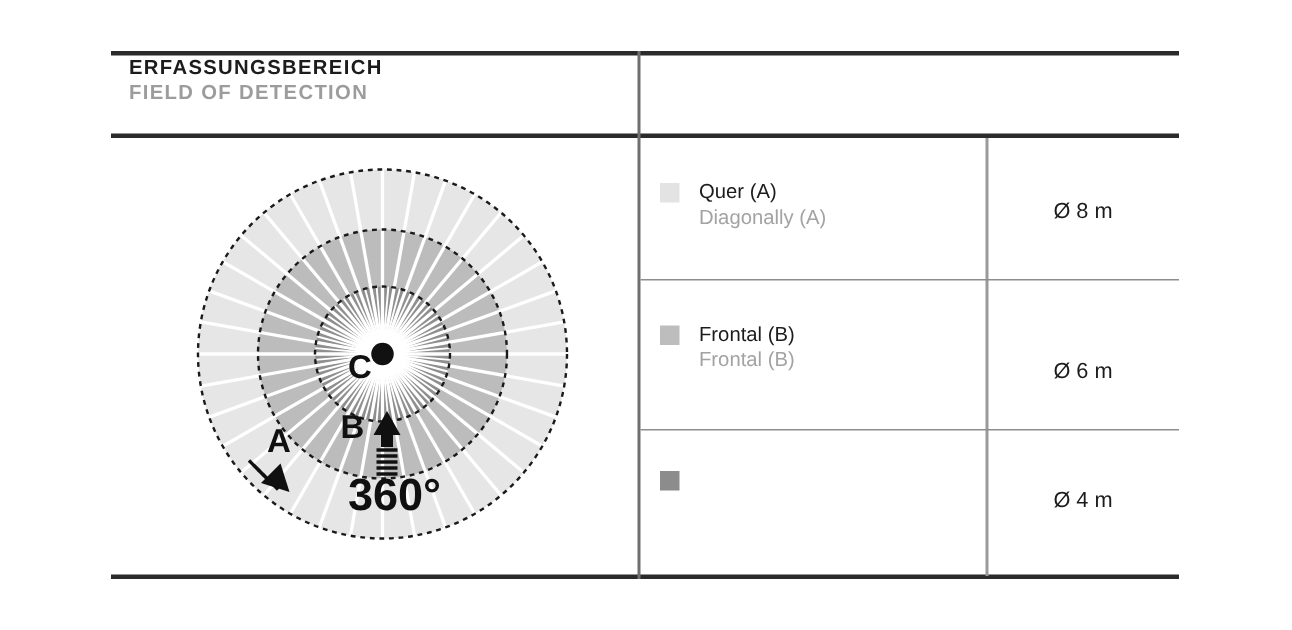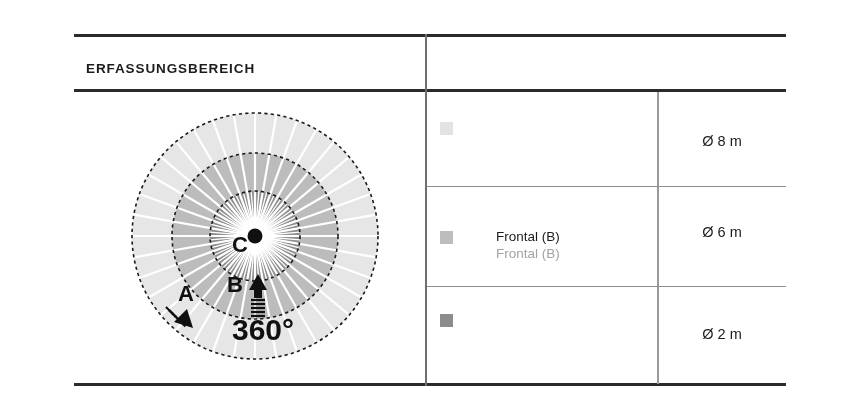--- a/index.html
+++ b/index.html
@@ -76,21 +76,21 @@
     left: 427px;
     top: 286px;
     width: 359px;
     height: 1.4px;
     background: #8d8d8d;
   }
 
   
   .col-header {
     position: absolute;
-    top: 60px;
+    top: 36px;
   }
   .col-header.left  { left: 86px; }
   .col-header.right { left: 440px; }
 
   .hdr-de {
     font-size: 13.5px;
     font-weight: bold;
     letter-spacing: 0.9px;
     color: #1c1c1c;
     line-height: 17px;
@@ -108,21 +108,21 @@
   
   .legend-row {
     position: absolute;
     left: 440px;
     width: 215px;
     height: 46px;
     display: flex;
     align-items: flex-start;
   }
   .legend-row.r0 { top: 119px; }
-  .legend-row.r1 { top: 228px; gap: 30px; }
+  .legend-row.r1 { top: 214px; }
   .legend-row.r2 { top: 311px; }
 
   .swatch {
     width: 13px;
     height: 13px;
     margin-top: 3px;
     margin-right: 13px;
     flex: 0 0 auto;
   }
   .legend-text { line-height: 17px; }
@@ -141,21 +141,21 @@
   .range-value {
     position: absolute;
     left: 658px;
     width: 128px;
     text-align: center;
     font-size: 14.5px;
     color: #1c1c1c;
     white-space: nowrap;
   }
   .range-value.r0 { top: 133px; }
-  .range-value.r1 { top: 224px; text-align: center; }
+  .range-value.r1 { top: 240px; text-align: center; }
   .range-value.r2 { top: 326px; }
 
   
   #diagram {
     position: absolute;
     left: 118px;
     top: 99px;
     width: 274px;
     height: 274px;
   }
@@ -168,44 +168,49 @@
   <div class="rule-top"></div>
   <div class="rule-header-bottom"></div>
   <div class="rule-bottom"></div>
   <div class="divider-main"></div>
   <div class="divider-value"></div>
   <div class="row-rule-1"></div>
   <div class="row-rule-2"></div>
 
   <div class="col-header left">
     <div class="hdr-de">ERFASSUNGSBEREICH</div>
+    <div class="hdr-en">FIELD OF DETECTION</div>
   </div>
 
   <div class="col-header right">
   </div>
 
   <div class="legend-row r0">
     <div class="swatch" style="background: rgb(227, 227, 227);"></div>
+    <div class="legend-text">
+      <div class="legend-de">Quer (A)</div>
+      <div class="legend-en">Diagonally (A)</div>
+    </div>
   </div>
 
   <div class="legend-row r1">
     <div class="swatch" style="background: rgb(189, 189, 189);"></div>
     <div class="legend-text">
       <div class="legend-de">Frontal (B)</div>
       <div class="legend-en">Frontal (B)</div>
     </div>
   </div>
 
   <div class="legend-row r2">
     <div class="swatch" style="background: rgb(140, 140, 140);"></div>
   </div>
 
   <div class="range-value r0">Ø 8 m</div>
   <div class="range-value r1">Ø 6 m</div>
-  <div class="range-value r2">Ø 2 m</div>
+  <div class="range-value r2">Ø 4 m</div>
 
   <svg id="diagram" viewBox="0 0 274 274">
     <g id="diagram-layers">
         <circle cx="137" cy="137" r="123" fill="#e6e6e6"></circle>
         <circle cx="137" cy="137" r="83" fill="#bcbcbc"></circle>
         <circle cx="137" cy="137" r="45" fill="#8f8f8f"></circle>
         <line x1="137" y1="137" x2="137" y2="14" stroke="#ffffff" stroke-width="2.2"></line>
         <line x1="137" y1="137" x2="158.35872585303244" y2="15.868646379498415" stroke="#ffffff" stroke-width="2.2"></line>
         <line x1="137" y1="137" x2="179.06847762905727" y2="21.417807643333276" stroke="#ffffff" stroke-width="2.2"></line>
         <line x1="137" y1="137" x2="198.5" y2="30.478875334514044" stroke="#ffffff" stroke-width="2.2"></line>

